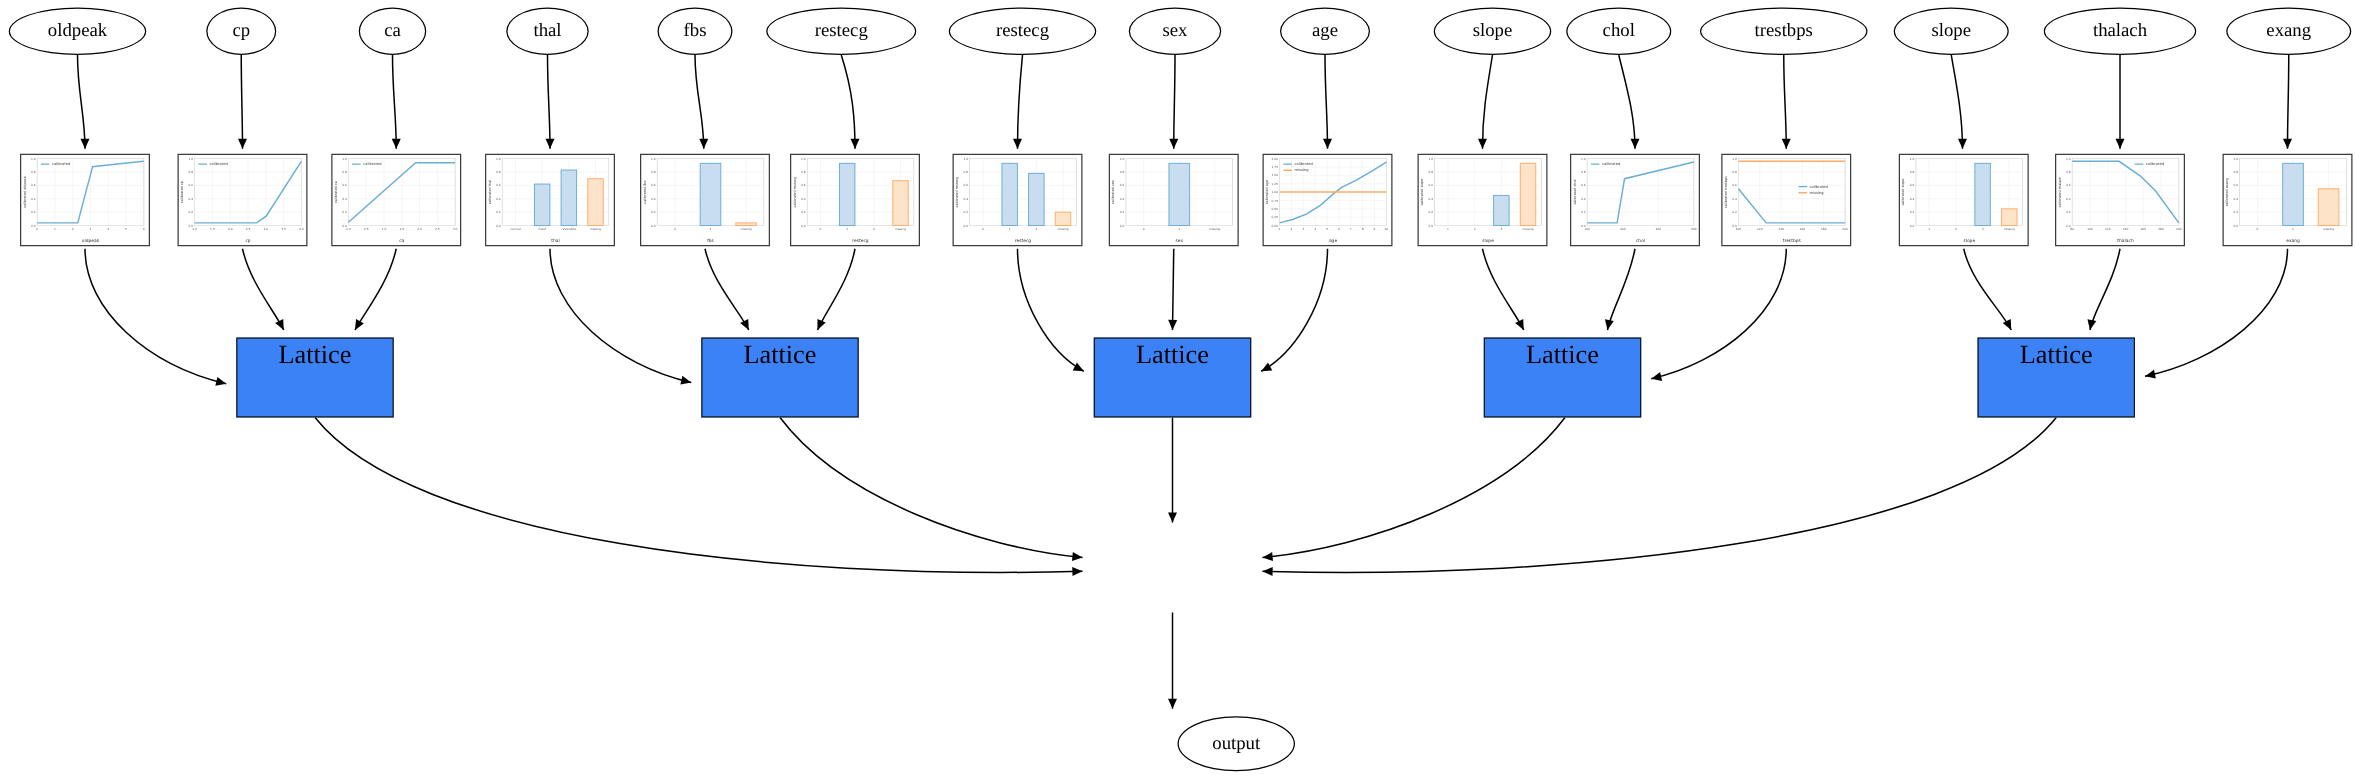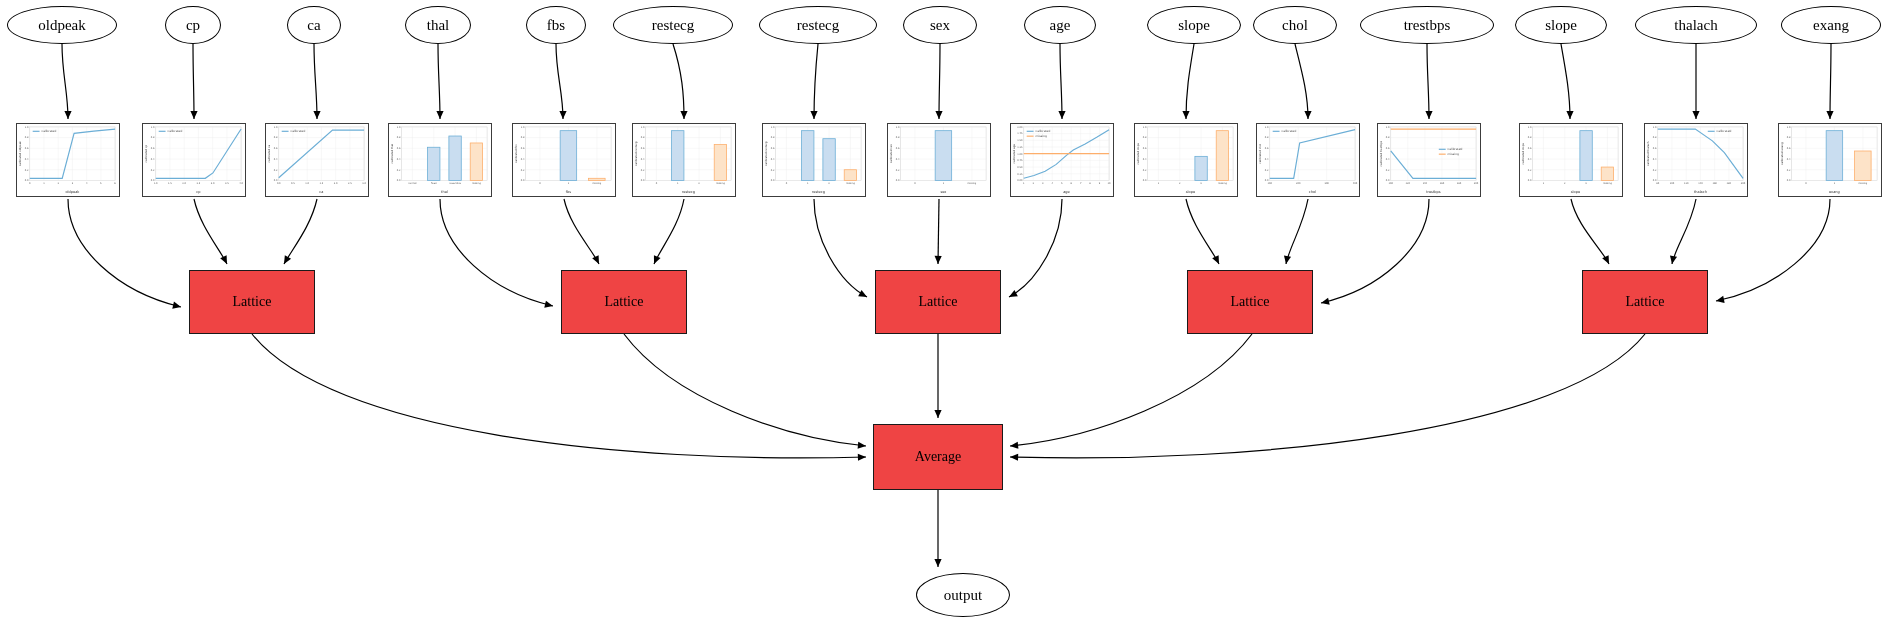--- a/index.html
+++ b/index.html
@@ -2,22 +2,22 @@
 <html><head>
 <meta charset="utf-8">
 <style>
   html,body{margin:0;padding:0;background:#fff;}
   #canvas{position:relative;width:1884px;height:627px;background:#ffffff;overflow:hidden;
           font-family:"Liberation Serif",serif;text-decoration:underline;}
   #edges{position:absolute;left:0;top:0;pointer-events:none;}
   .ellipse{position:absolute;border:1.3px solid #000;border-radius:50%;background:#fff;
            display:flex;align-items:center;justify-content:center;font-size:15px;color:#000;
            box-sizing:border-box;}
-  .box{position:absolute;width:126px;height:64px;border:1.3px solid #1a1a1a;background:#ef4444;
-       display:flex;align-items:center;justify-content:center;font-size:14px;color:#000;
+  .box{position:absolute;width:126px;height:64px;border:1.3px solid #1a1a1a;background:#3b82f6;
+       display:flex;justify-content:center;font-size:21px;color:#000;
        box-sizing:border-box;}
   .chart{position:absolute;width:104px;height:74px;border:1.4px solid #3c3c3c;background:#fff;
          box-sizing:border-box;}
   .chart svg{display:block;width:100%;height:100%;}
 </style>
 </head>
 <body>
 
 <div id="canvas">
 
@@ -616,21 +616,18 @@
   <div class="box" style="left:875px;top:270px">
       <span>Lattice</span>
     </div>
   <div class="box" style="left:1187px;top:270px">
       <span>Lattice</span>
     </div>
   <div class="box" style="left:1582px;top:270px">
       <span>Lattice</span>
     </div>
 
-  <div class="box" style="left:873px;top:424px;width:130px;height:66px">
-      <span>Average</span>
-    </div>
-
-  <div class="ellipse" style="left:916px;top:573px;width:94px;height:44px">
+
+  <div class="ellipse" style="left:942px;top:573px;width:94px;height:44px">
       <span>output</span>
     </div>
 
 </div>
 
 </body></html>

